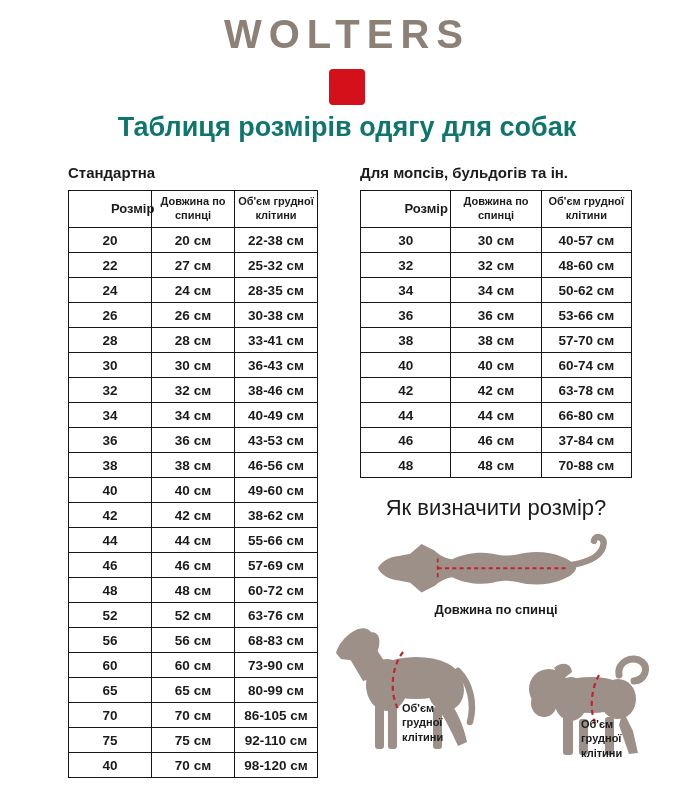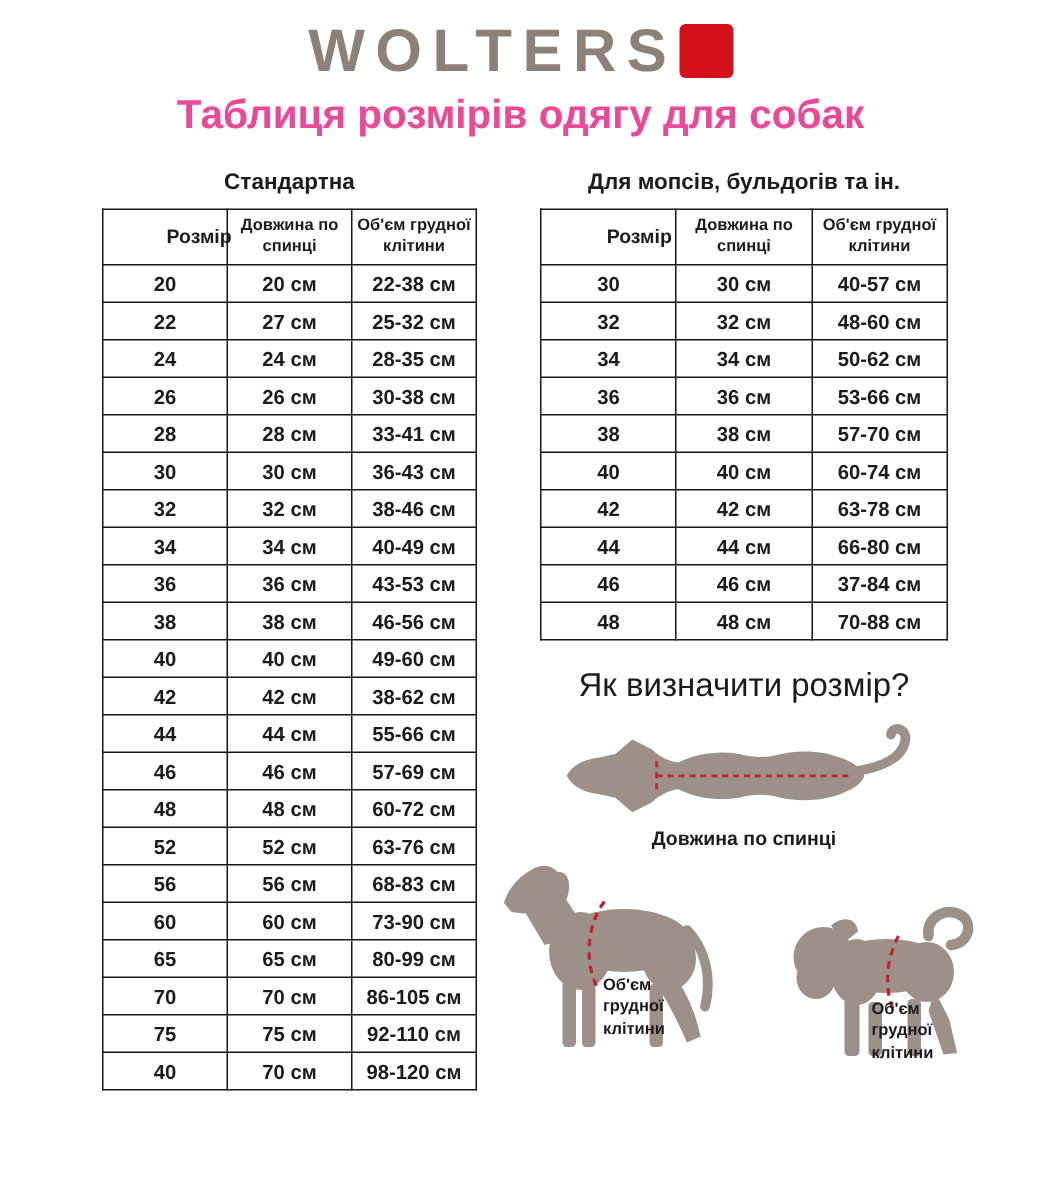--- a/index.html
+++ b/index.html
@@ -10,28 +10,28 @@
     --ink:#1b1b1d;
     --line:#161616;
   }
   *{box-sizing:border-box;}
   html,body{margin:0;padding:0;}
   body{
     width:694px;height:800px;overflow:hidden;
     background:#ffffff;color:var(--ink);
     font-family:"Liberation Sans","DejaVu Sans",sans-serif;
   }
-  .logo-row{display:flex;justify-content:center;align-items:center;gap:1px;padding-top:14px;}
+  .logo-row{display:flex;justify-content:center;align-items:center;gap:15px;padding-top:14px;flex-direction:column;}
   .logo-text{font-size:40px;font-weight:700;letter-spacing:7px;color:var(--logo-gray);line-height:1;}
   .logo-square{width:36px;height:36px;background:var(--accent-red);border-radius:4px;}
-  .page-title{font-size:27px;font-weight:700;text-align:center;margin:7px 0 0;color:#ec4899;}
+  .page-title{font-size:27px;font-weight:700;text-align:center;margin:7px 0 0;color:#0f766e;}
   .columns{display:flex;align-items:flex-start;padding-left:68px;margin-top:21px;}
   .col-left{width:250px;flex:none;}
   .col-right{width:272px;flex:none;margin-left:42px;}
-  .table-title{font-size:15px;font-weight:700;text-align:center;margin:0 0 9px;white-space:nowrap;}
+  .table-title{font-size:15px;font-weight:700;text-align:left;margin:0 0 9px;white-space:nowrap;}
   table{border-collapse:collapse;width:100%;table-layout:fixed;}
   th,td{border:1.5px solid var(--line);text-align:center;font-weight:700;vertical-align:middle;}
   th{font-size:11px;line-height:1.25;height:37px;padding:2px 1px;}
   th:first-child{font-size:13px;padding-left:42px;}
   td{font-size:13.5px;height:25px;padding:0 1px;}
   .guide-heading{font-size:22px;font-weight:400;text-align:center;margin:17px 0 10px;white-space:nowrap;}
   .guide{width:332px;margin-left:-30px;}
   .fig-top svg{display:block;width:244px;height:68px;margin:0 auto;}
   .fig-caption{text-align:center;font-size:13px;font-weight:700;margin-top:3px;}
   .fig-row{display:flex;align-items:flex-start;margin-top:6px;}

